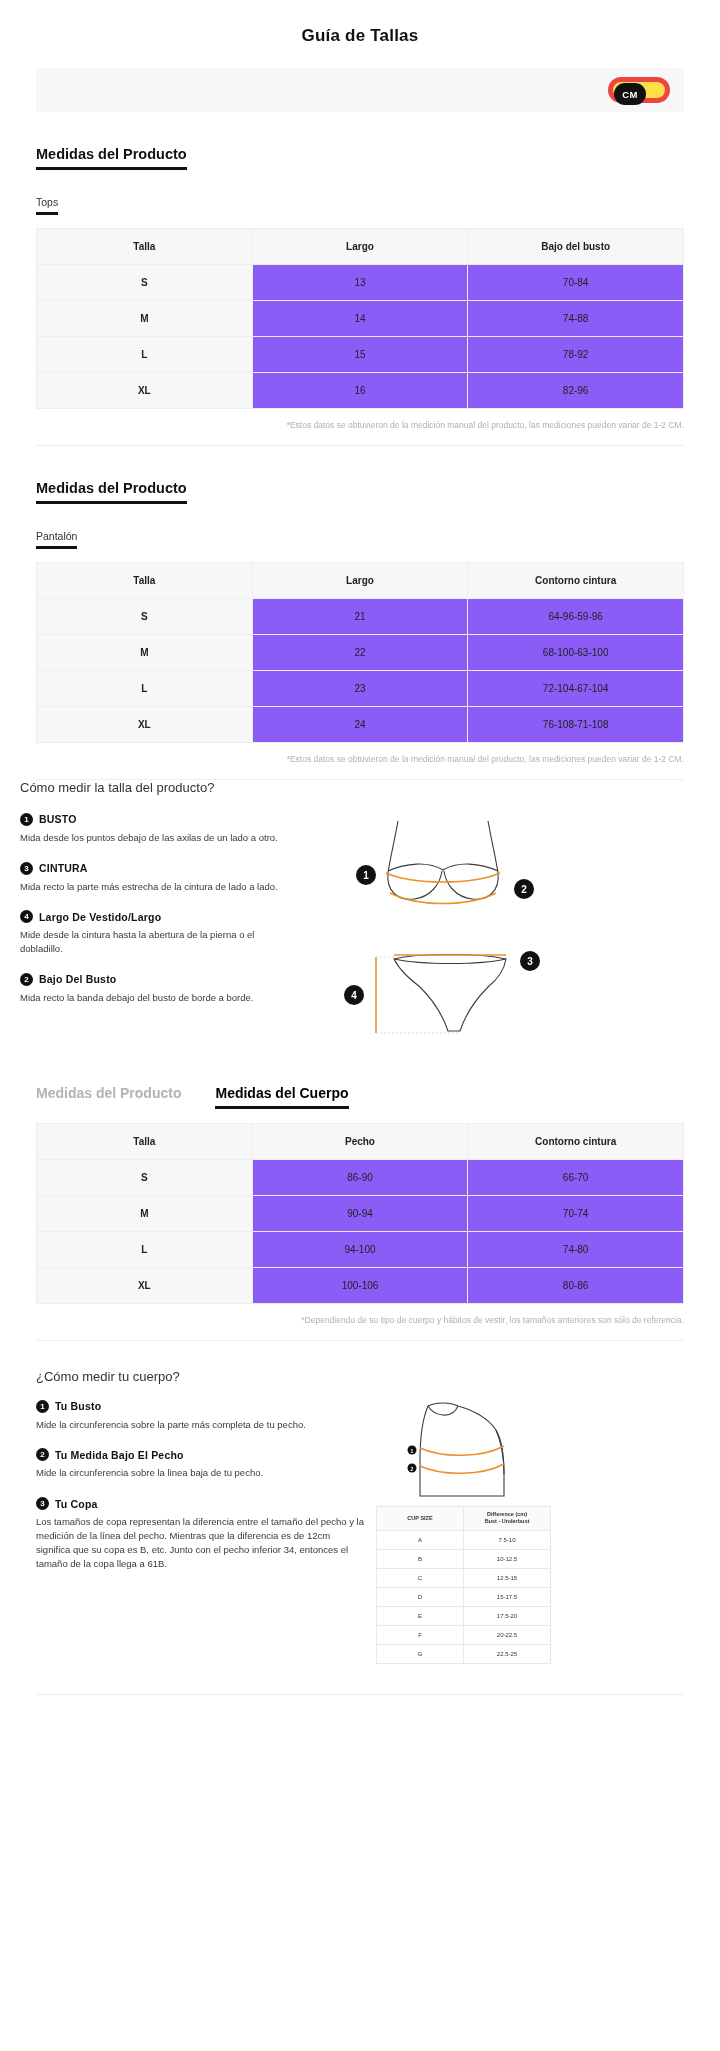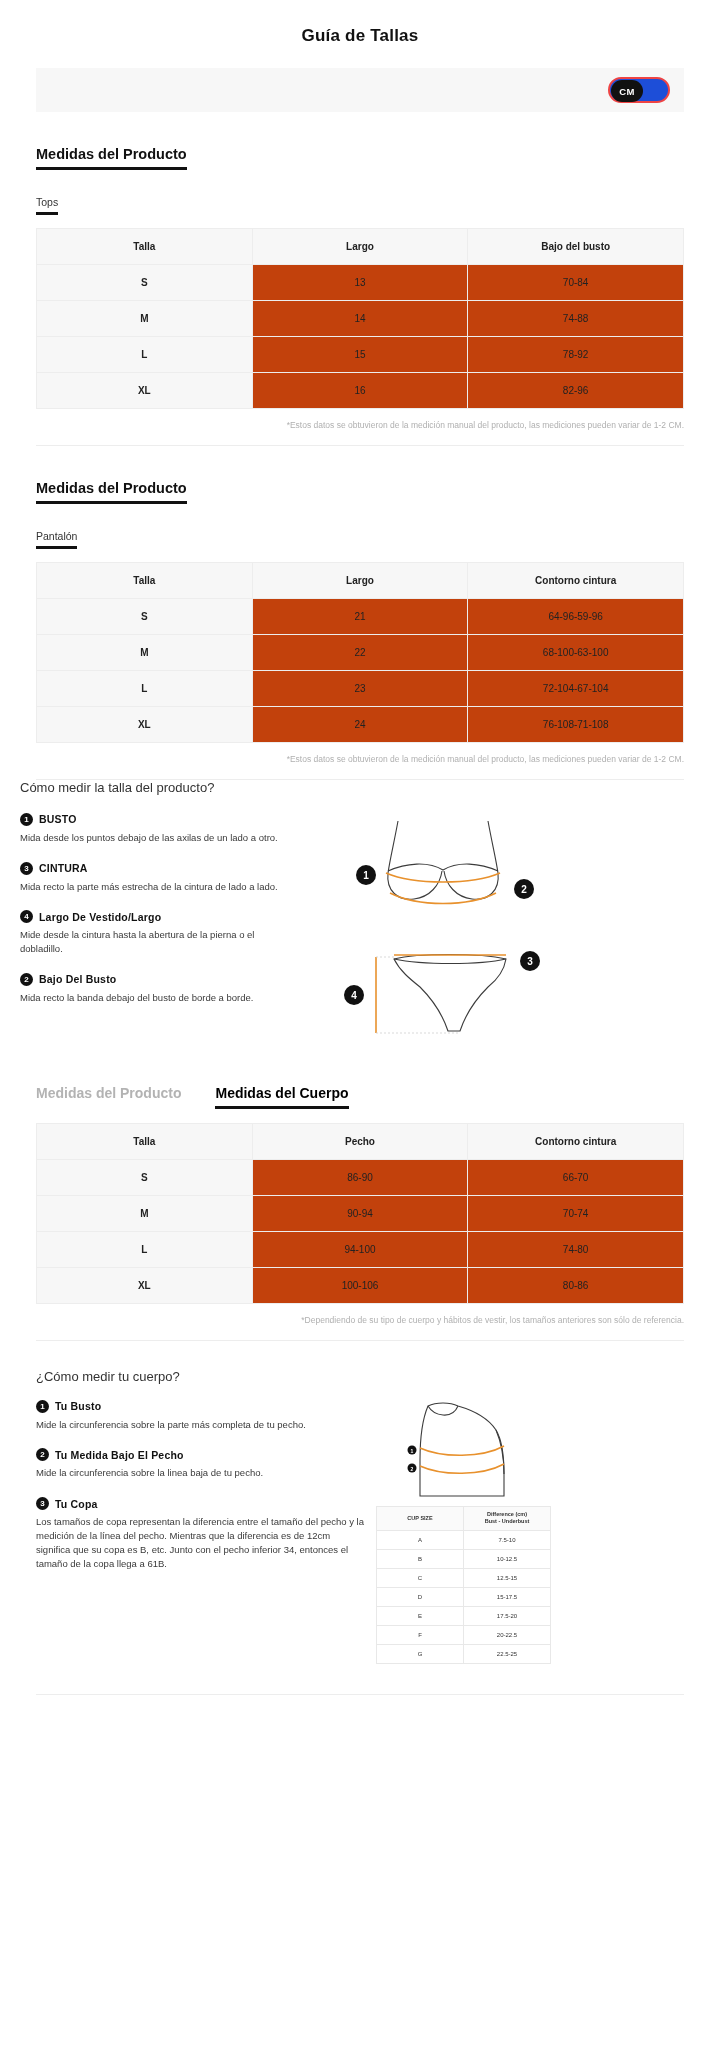--- a/index.html
+++ b/index.html
@@ -31,22 +31,22 @@
     height: 44px;
     display: flex;
     align-items: center;
     justify-content: flex-end;
     padding-right: 14px;
   }
   .unit-toggle {
     width: 62px;
     height: 26px;
     border-radius: 13px;
-    background: #1d4ed8;
-    border: 2px solid #ef4444;
+    background: #fde047;
+    border: 5px solid #ef4444;
     position: relative;
     display: flex;
     align-items: center;
     cursor: pointer;
   }
   .unit-knob {
     position: absolute;
     left: 1px;
     top: 1px;
     width: 32px;
@@ -102,21 +102,21 @@
   table.size-table thead th {
     background: #f7f7f7;
     font-size: 10px;
     color: #222;
     font-weight: bold;
   }
   table.size-table td.size-cell {
     background: #f7f7f7;
     font-weight: bold;
   }
-  table.size-table td { background: #c2410c; }
+  table.size-table td { background: #8b5cf6; }
 
   .footnote {
     font-size: 8.5px;
     color: #b0b0b0;
     margin-top: 11px;
     line-height: 1.4;
     text-align: right;
   }
   .divider {
     border-top: 1px solid #ededed;

